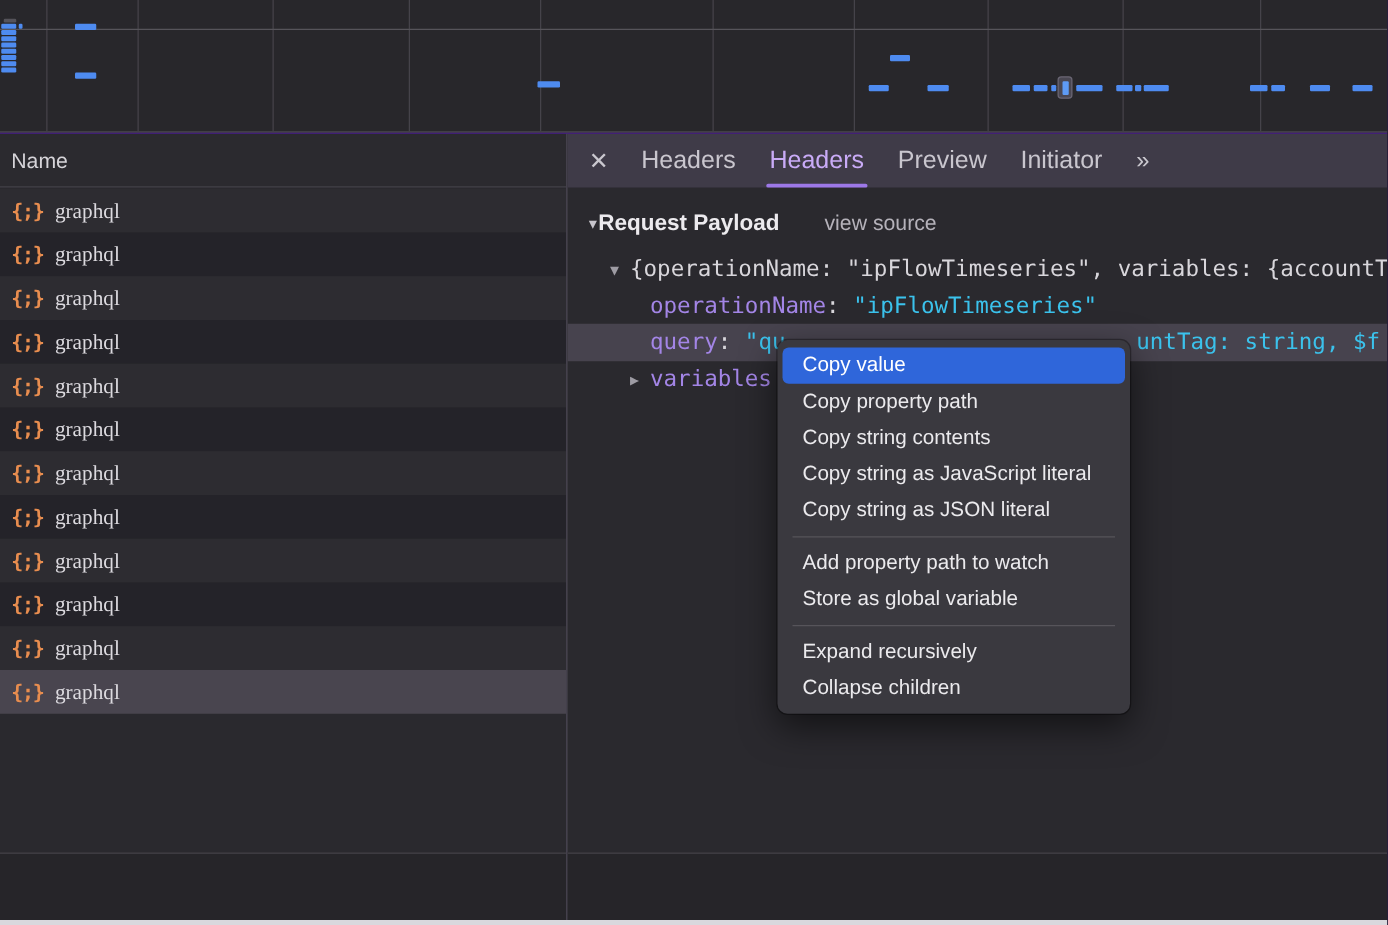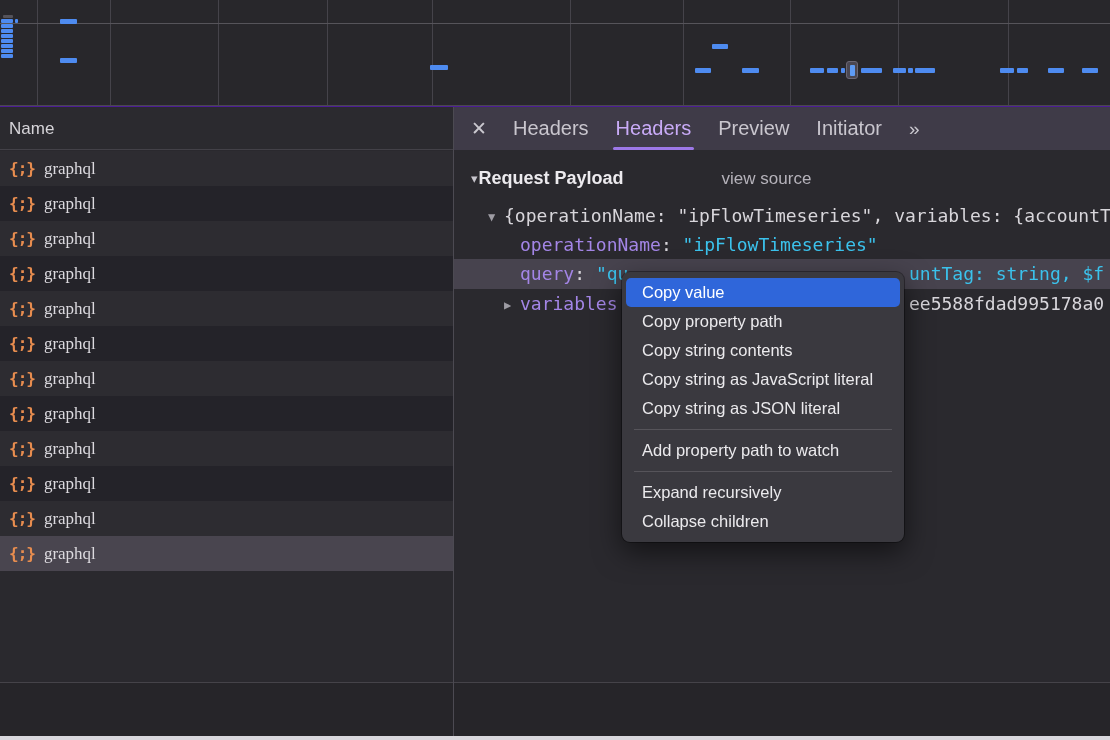--- a/index.html
+++ b/index.html
@@ -45,21 +45,21 @@
   .close{color:#cac8cf;font-size:19px;width:20px;text-align:center;cursor:pointer;}
   .tabs{display:flex;height:100%;margin-left:24px;gap:27px;}
   .tab{display:flex;align-items:center;height:100%;position:relative;color:#c9c6ce;font-size:20px;cursor:pointer;white-space:nowrap;}
   .tab.selected{color:var(--selected-tab-text);}
   .tab.selected::after{content:"";position:absolute;left:-3px;right:-3px;bottom:0;height:3px;background:var(--accent-purple);border-radius:2px;}
   .more{color:#cac8cf;font-size:19px;margin-left:27px;letter-spacing:-2px;cursor:pointer;}
   
   .section-header{margin-top:14px;padding-left:17px;display:flex;align-items:center;height:29px;}
   .twisty-strong{color:#c7c5cc;font-size:13px;margin-right:1px;}
   .section-title{color:#eceaee;font-size:18px;font-weight:bold;}
-  .view-source{color:#b5b2ba;font-size:17px;margin-left:98px;cursor:pointer;}
+  .view-source{color:#b5b2ba;font-size:17px;margin-left:36px;cursor:pointer;}
   .tree{margin-top:8px;font-family:"DejaVu Sans Mono",monospace;font-size:18px;}
   .tree-row{position:relative;height:29px;line-height:29px;white-space:nowrap;overflow:hidden;}
   .tree-row.highlighted{background:#47434e;height:30px;line-height:30px;}
   .twisty{color:#9e9ca4;font-size:12px;display:inline-block;width:16px;vertical-align:1px;}
   .white{color:#d8d6db;}
   .key{color:var(--key-violet);}
   .str{color:var(--string-cyan);}
   .frag-right{position:absolute;left:455px;top:0;}
   .pad-a{padding-left:34px;}
   .pad-b{padding-left:66px;}
@@ -204,35 +204,35 @@
         </div>
         <div class="tree-row pad-b">
           <span class="key">operationName</span><span class="white">: </span><span class="str">"ipFlowTimeseries"</span>
         </div>
         <div class="tree-row pad-b highlighted">
           <span class="key">query</span><span class="white">: </span><span class="str">"qu</span>
           <span class="str frag-right">untTag: string, $f</span>
         </div>
         <div class="tree-row pad-c">
           <span class="twisty">▶</span><span class="key">variables</span>
-          <span class="white frag-right">ee5588fdad995178a0</span>
         </div>
       </div>
       <div class="summary-divider"></div>
     </div>
   </div>
 
   <div class="bottom-strip"></div>
 
   <div class="context-menu" id="context-menu">
       <div class="menu-item highlighted">Copy value</div>
       <div class="menu-item">Copy property path</div>
       <div class="menu-item">Copy string contents</div>
       <div class="menu-item">Copy string as JavaScript literal</div>
       <div class="menu-item">Copy string as JSON literal</div>
       <div class="menu-sep"></div>
       <div class="menu-item">Add property path to watch</div>
+      <div class="menu-item">Store as global variable</div>
       <div class="menu-sep"></div>
       <div class="menu-item">Expand recursively</div>
       <div class="menu-item">Collapse children</div>
     </div>
 
 </div>
 
 </body></html>

